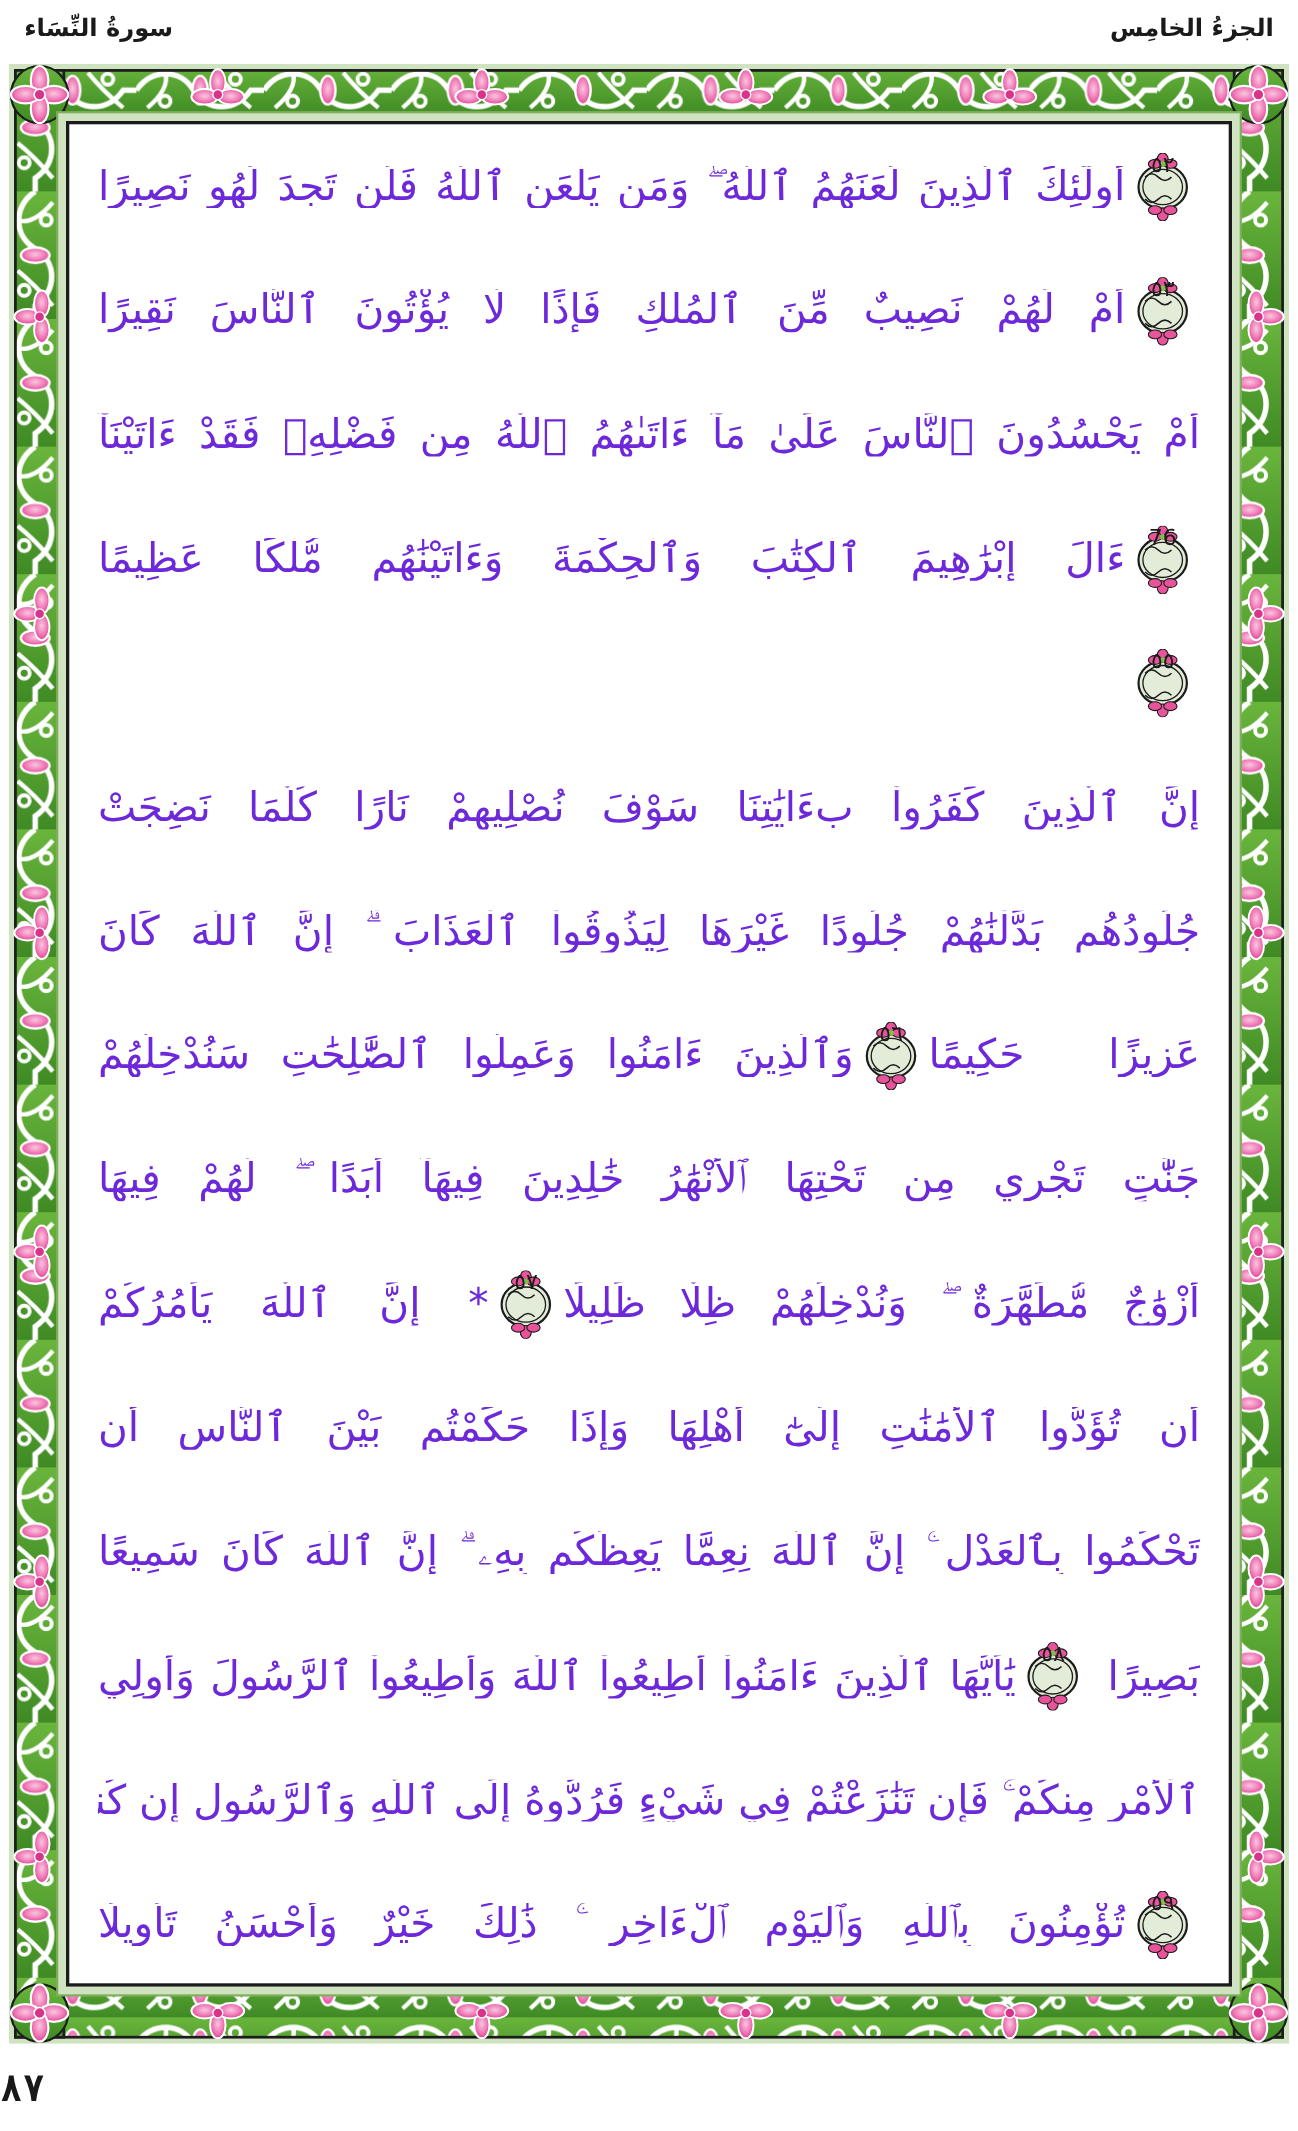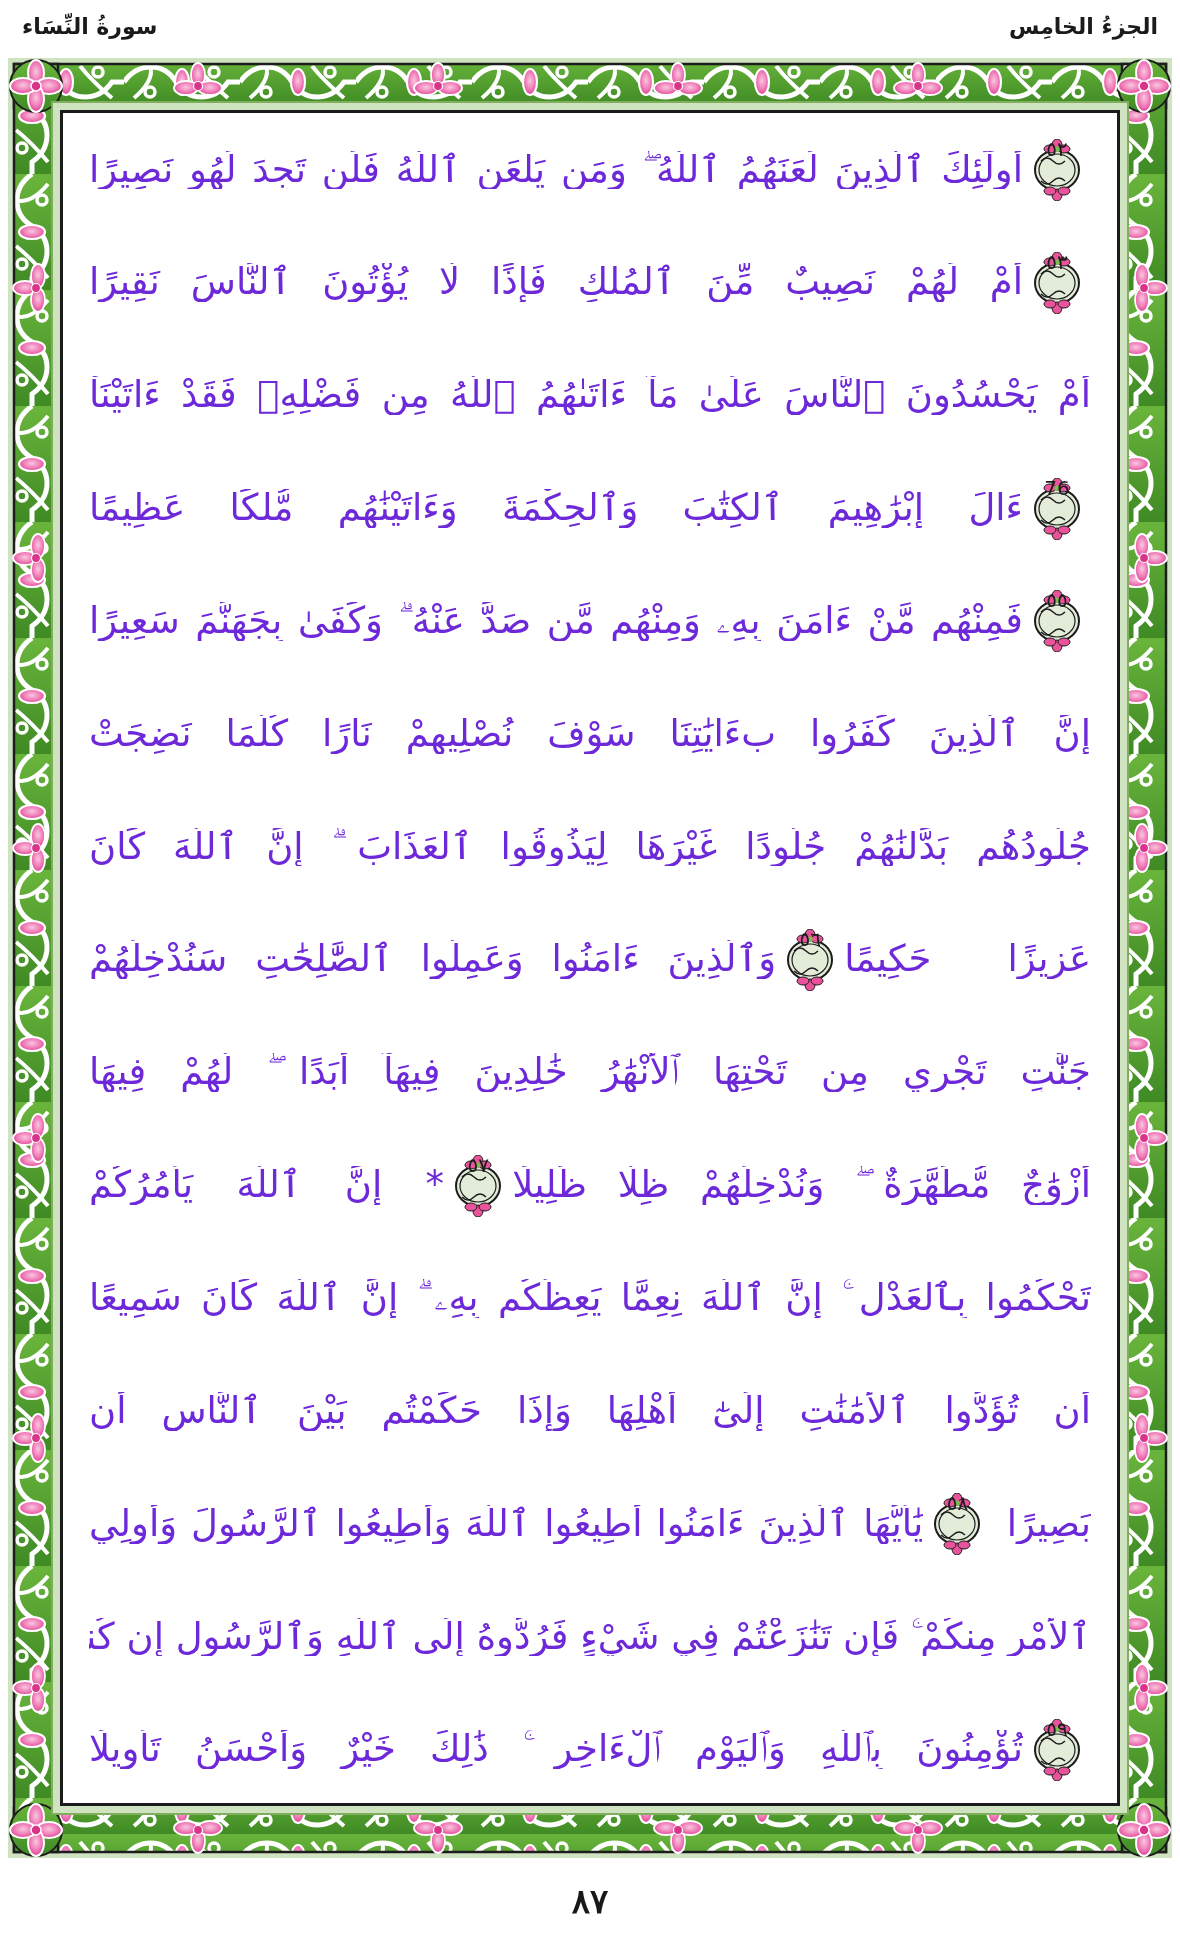--- a/index.html
+++ b/index.html
@@ -138,22 +138,22 @@
     line-height: 1;
     padding-bottom: 1px;
   }
 
   
   .page-number {
     position: absolute;
     left: 0;
     right: 0;
     bottom: 16px;
-    text-align: center;
-    font-family: Liberation Serif, serif;
+    text-align: left;
+    font-family: Liberation Mono, monospace;
     font-size: 34px;
     font-weight: 700;
     color: #181818;
   }
 </style>
 </head>
 <body>
 
 <div class="page">
 
@@ -472,21 +472,20 @@
                   <circle cy="2" r="2.6" fill="#7cc04a"></circle>
                 </g>
               <g transform="translate(28,54)">
                   <ellipse cx="0" cy="2" rx="5" ry="6" fill="#e8539b" stroke="#1c1c1c" stroke-width="1"></ellipse>
                   <ellipse cx="-7" cy="-2" rx="6" ry="4" fill="#e8539b" stroke="#1c1c1c" stroke-width="1"></ellipse>
                   <ellipse cx="7" cy="-2" rx="6" ry="4" fill="#e8539b" stroke="#1c1c1c" stroke-width="1"></ellipse>
                 </g>
             </svg>
             <span class="aya-num">٥٥</span>
           </span>
-          <span class="line-text">فَمِنْهُم مَّنْ ءَامَنَ بِهِۦ وَمِنْهُم مَّن صَدَّ عَنْهُ ۗ وَكَفَىٰ بِجَهَنَّمَ سَعِيرًا</span>
         </div>
 
         <div class="aya-line">
           <span class="line-text">إِنَّ ٱلَّذِينَ كَفَرُواْ بِءَايَٰتِنَا سَوْفَ نُصْلِيهِمْ نَارًا كُلَّمَا نَضِجَتْ</span>
         </div>
 
         <div class="aya-line">
           <span class="line-text">جُلُودُهُم بَدَّلْنَٰهُمْ جُلُودًا غَيْرَهَا لِيَذُوقُواْ ٱلْعَذَابَ ۗ إِنَّ ٱللَّهَ كَانَ</span>
         </div>
 
@@ -538,25 +537,25 @@
                   <ellipse cx="-7" cy="-2" rx="6" ry="4" fill="#e8539b" stroke="#1c1c1c" stroke-width="1"></ellipse>
                   <ellipse cx="7" cy="-2" rx="6" ry="4" fill="#e8539b" stroke="#1c1c1c" stroke-width="1"></ellipse>
                 </g>
             </svg>
             <span class="aya-num">٥٧</span>
           </span>
           <span class="line-text">* إِنَّ ٱللَّهَ يَأْمُرُكُمْ</span>
         </div>
 
         <div class="aya-line">
+          <span class="line-text">أَن تُؤَدُّواْ ٱلْأَمَٰنَٰتِ إِلَىٰٓ أَهْلِهَا وَإِذَا حَكَمْتُم بَيْنَ ٱلنَّاسِ أَن</span>
+        </div>
+
+        <div class="aya-line">
           <span class="line-text">تَحْكُمُواْ بِٱلْعَدْلِ ۚ إِنَّ ٱللَّهَ نِعِمَّا يَعِظُكُم بِهِۦ ۗ إِنَّ ٱللَّهَ كَانَ سَمِيعًا</span>
-        </div>
-
-        <div class="aya-line">
-          <span class="line-text">أَن تُؤَدُّواْ ٱلْأَمَٰنَٰتِ إِلَىٰٓ أَهْلِهَا وَإِذَا حَكَمْتُم بَيْنَ ٱلنَّاسِ أَن</span>
         </div>
 
         <div class="aya-line">
           <span class="line-text">بَصِيرًا</span>
           <span class="aya-marker">
             <svg viewBox="0 0 56 62">
               <ellipse cx="28" cy="31" rx="22" ry="20" fill="#e3ecd8" stroke="#1c1c1c" stroke-width="2"></ellipse>
               <ellipse cx="28" cy="31" rx="18" ry="16" fill="none" stroke="#1c1c1c" stroke-width="1.2"></ellipse>
               <path d="M12 22 q6 -6 12 0 q6 6 12 0" fill="none" stroke="#1c1c1c" stroke-width="1.4"></path>
               <path d="M12 42 q6 6 12 0 q6 -6 12 0" fill="none" stroke="#1c1c1c" stroke-width="1.4"></path>

